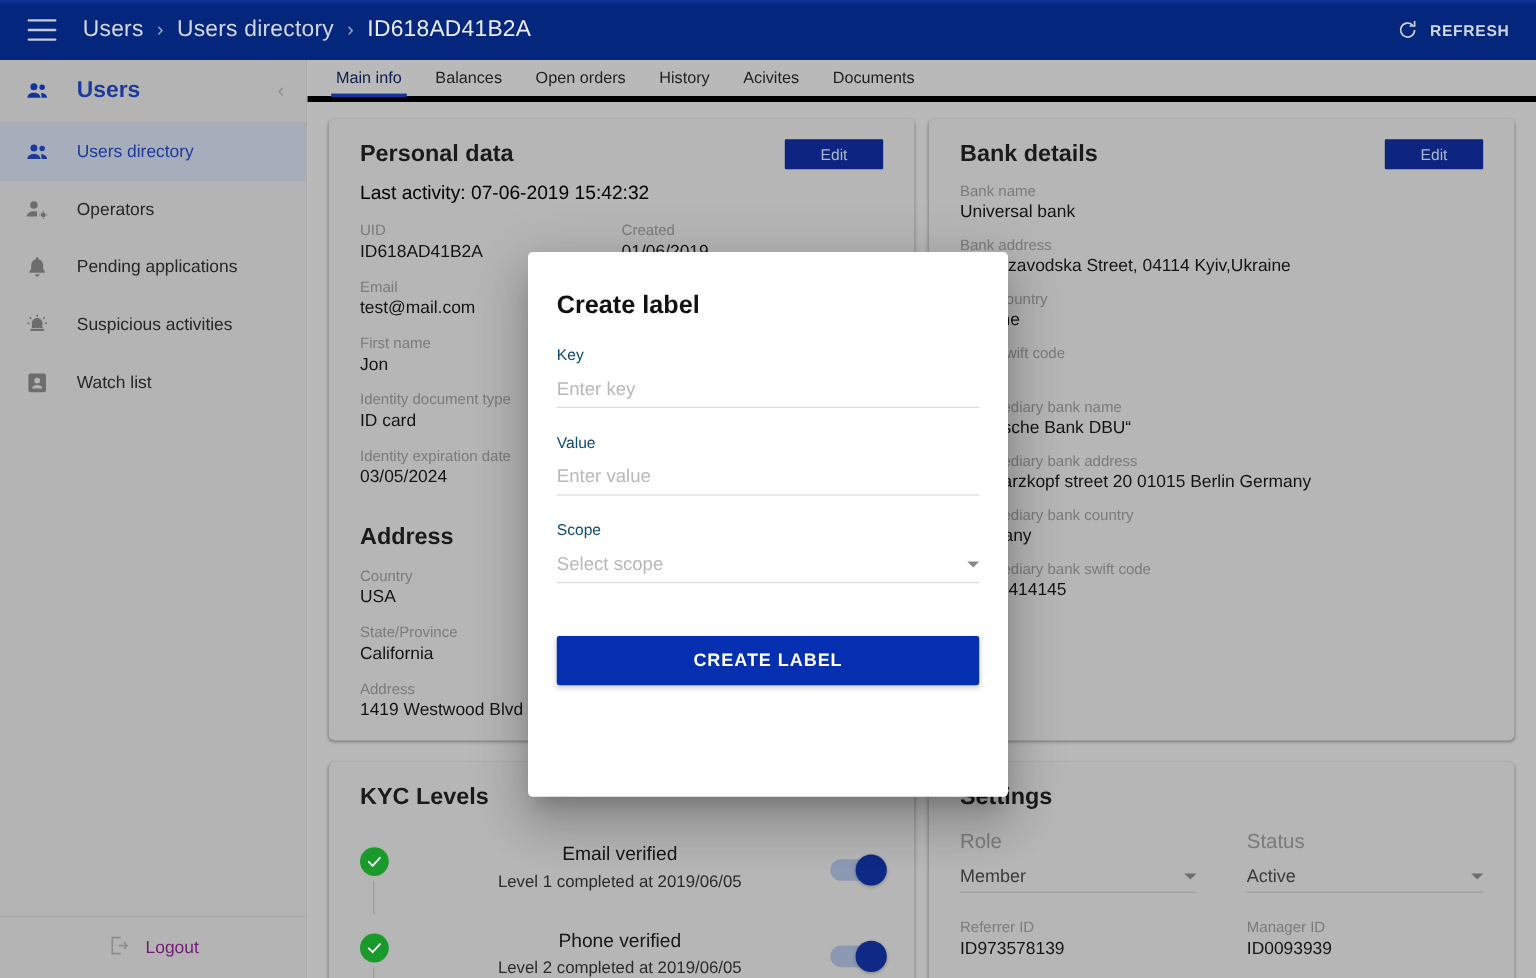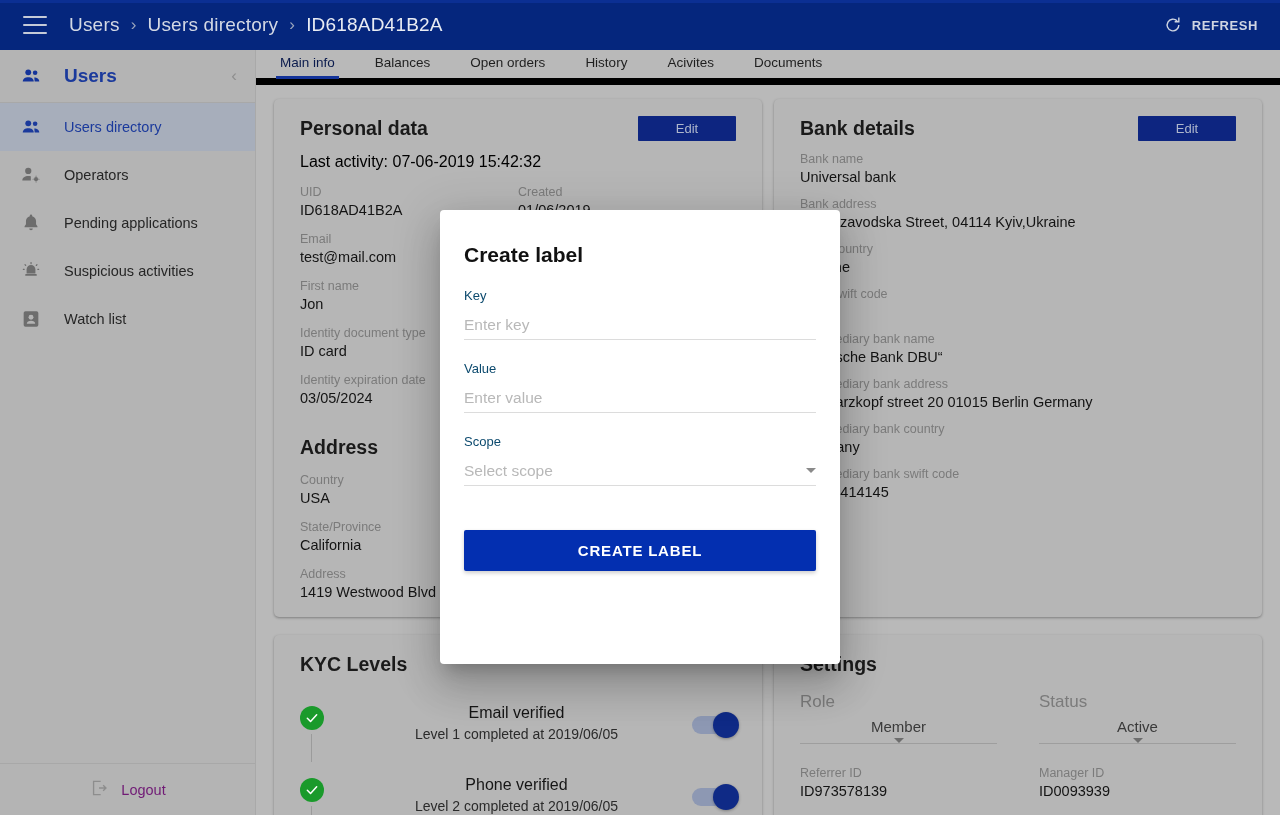--- a/index.html
+++ b/index.html
@@ -76,23 +76,23 @@
     display:flex; align-items:center; justify-content:center; gap:12px;
     color:#701a75; font-size:14.5px; cursor:pointer;
   }
 
   
   .main {
     position:absolute; top:50px; left:256px; right:0; bottom:0;
     background:#b9b9b9; overflow:hidden;
   }
   .tabs {
-    height:35px; display:flex; align-items:flex-end; gap:12px;
+    height:35px; display:flex; align-items:flex-end; gap:0;
     padding-left:10px;
-    border-bottom:7px solid #000000;
+    border-bottom:5px solid #000000;
   }
   .tab {
     font-size:13.5px; color:#1f1f1f; padding:0 14px 8px 14px;
     cursor:pointer; position:relative;
   }
   .tab.active { color:#0b1b4d; }
   .tab.active::after{
     content:""; position:absolute; left:10px; right:10px; bottom:-1px; height:3px;
     background:#15349a;
   }
@@ -104,21 +104,21 @@
   .card {
     background:#b6b6b6;
     border-radius:5px;
     box-shadow: 0 1px 3px rgba(0,0,0,.22), 0 1px 2px rgba(0,0,0,.12);
     padding: 18px 26px 22px 26px;
     position:relative;
   }
   .card-title { font-size:19.5px; font-weight:700; color:#1a1a1a; }
   .btn-edit {
     position:absolute; right:26px; top:17px;
-    width:98px; height:25px; background:#0d2580; color:#aeb7cc;
+    width:82px; height:25px; background:#0d2580; color:#aeb7cc;
     border:none; font-size:13px; cursor:pointer; border-radius:1px;margin-left:34px;
   }
   .muted { font-size:16px; color:#000000; margin-top:13px; }
   .fields { display:grid; grid-template-columns: 1fr 1fr; }
   .field { margin-top:14px; }
   .field .k { font-size:12.5px; color:#7b7b7b; }
   .field .v { font-size:14.5px; color:#141414; margin-top:3px; }
   .section-title { font-size:19.5px; font-weight:700; color:#1a1a1a; margin-top:30px;}
 
   .bank-list .field { margin-top:12px; }
@@ -144,21 +144,20 @@
     border-radius:50%; background:#0f2a86; box-shadow:0 1px 3px rgba(0,0,0,.3);
   }
 
   
   .sel-field { margin-top:16px; }
   .sel-field .k { font-size:17px; color:#7b7b7b; }
   .sel-box {
     margin-top:6px; border-bottom:1px solid #9e9e9e; height:26px;
     display:flex; align-items:center; justify-content:space-between;
     cursor:pointer;
-    flex-direction:column;
   }
   .sel-box .val { font-size:15px; color:#3a3a3a; }
   .caret {
     width:0;height:0;border-left:5px solid transparent;border-right:5px solid transparent;
     border-top:5px solid #6d6d6d;
   }
 
   
   .scrim { position:absolute; inset:0; background:rgba(255,255,255,0); z-index:40; }
   .modal {

